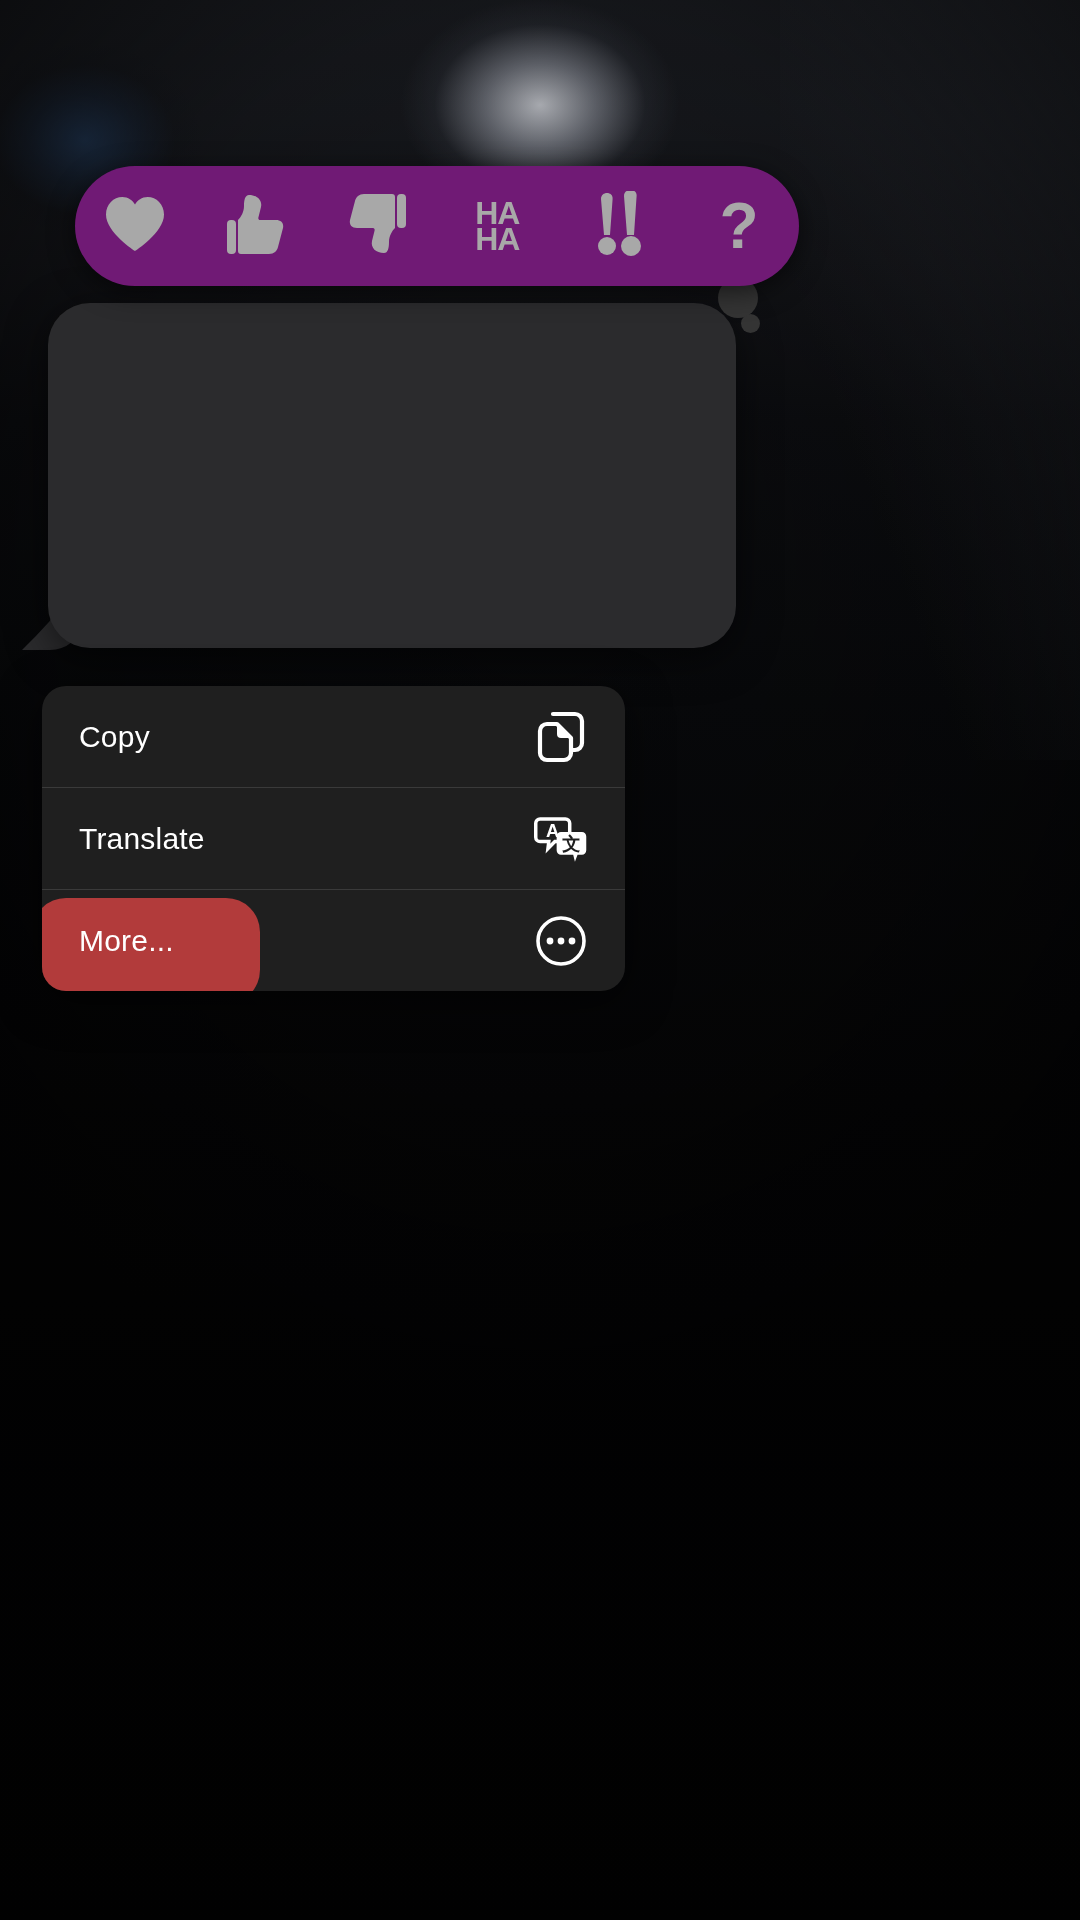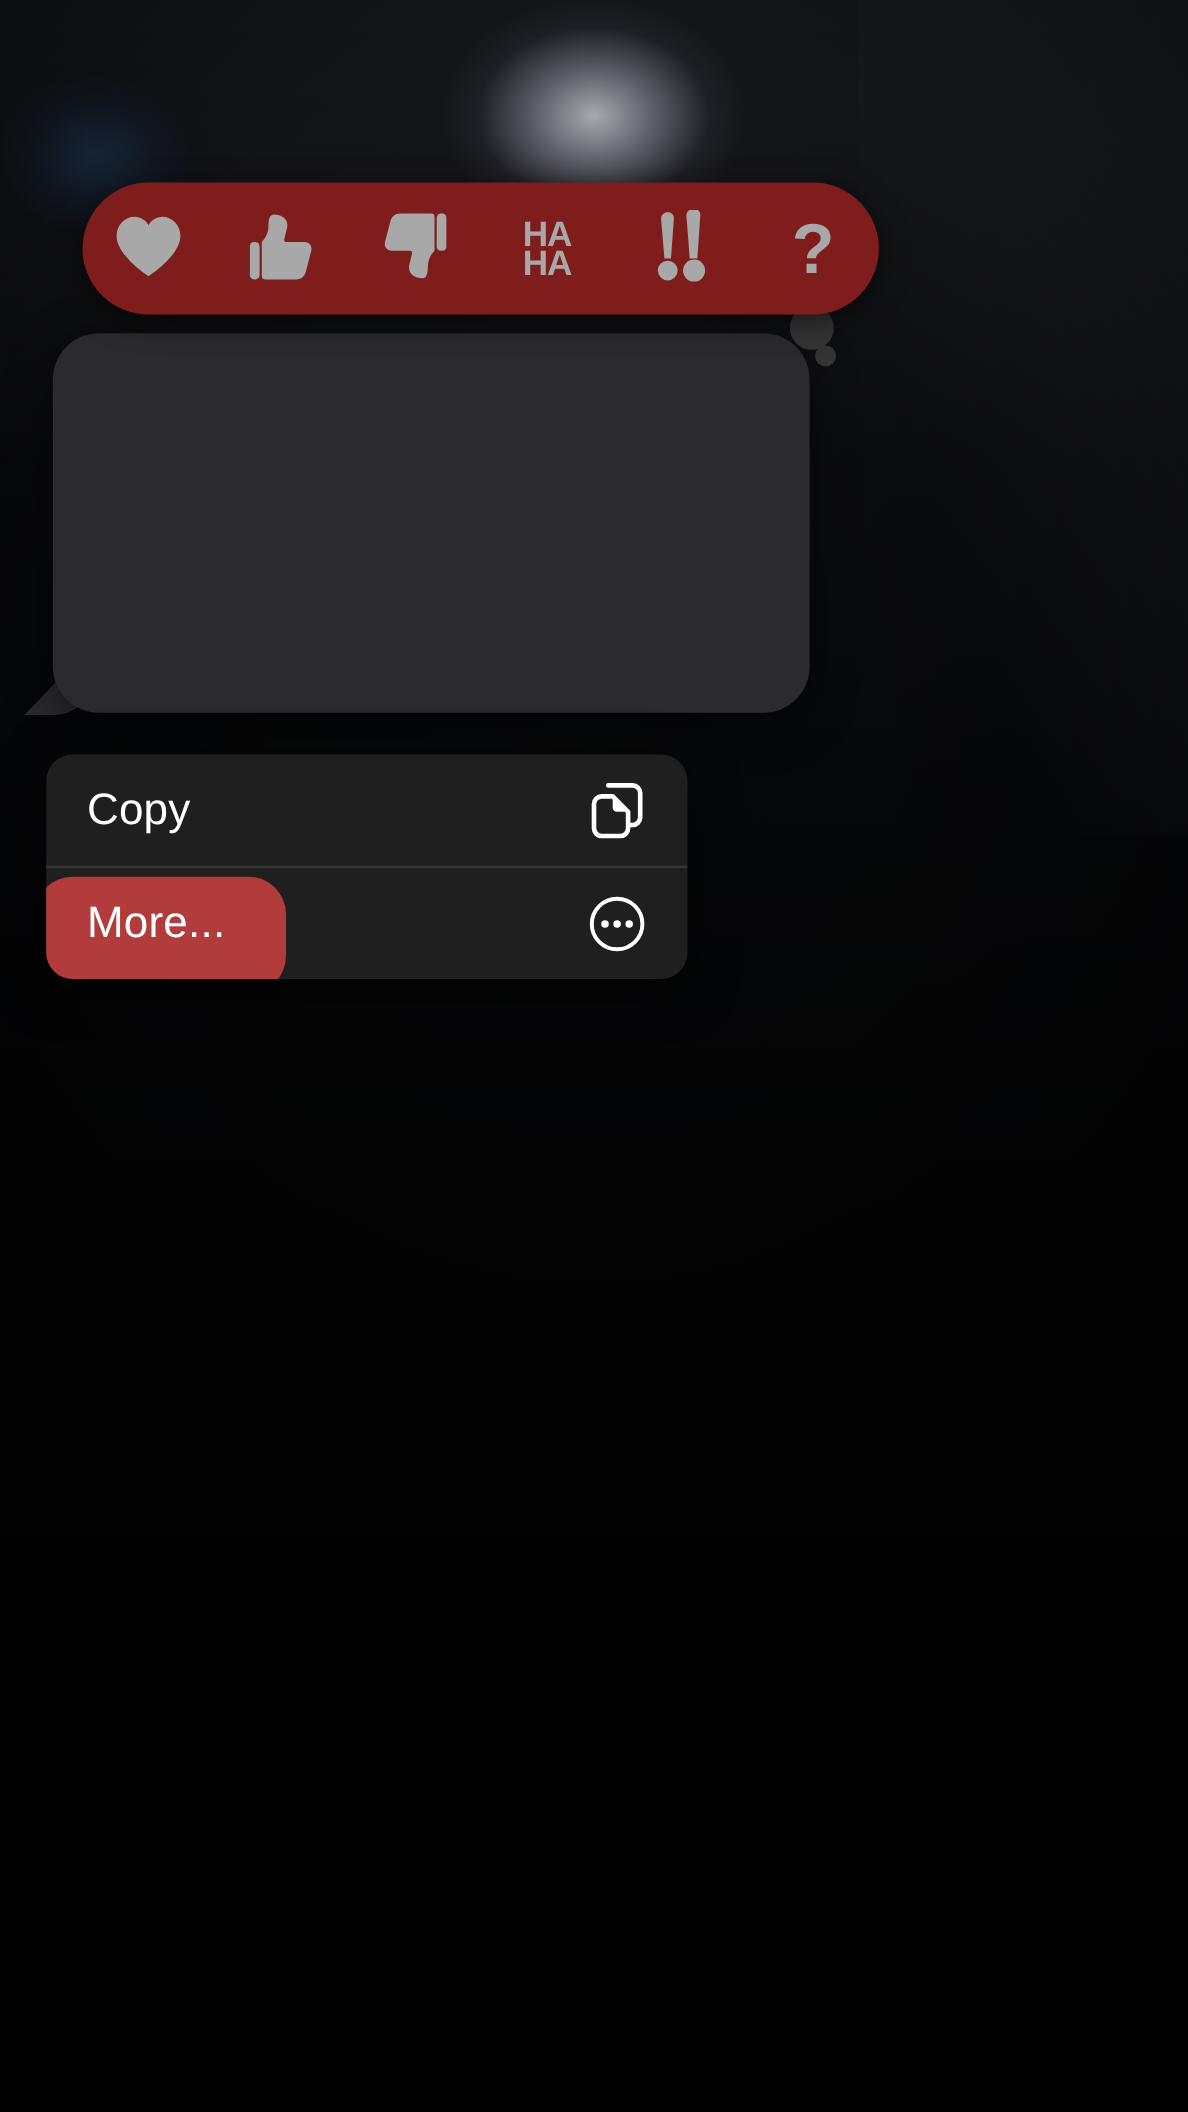--- a/index.html
+++ b/index.html
@@ -57,21 +57,21 @@
     background: linear-gradient(250deg, rgba(60,64,74,0.30) 0%, rgba(0,0,0,0) 68%);
   }
 
   
   #tapback-bar {
     position: absolute;
     left: 75px;
     top: 166px;
     width: 724px;
     height: 120px;
-    background: #7f1d1d;
+    background: #701a75;
     border-radius: 60px;
     display: flex;
     align-items: center;
     justify-content: space-around;
     box-shadow: 0 6px 26px rgba(0,0,0,0.55);
     z-index: 5;
   }
   .tapback-item {
     width: 96px;
     height: 96px;
@@ -172,21 +172,21 @@
     padding: 0 37px;
     box-sizing: border-box;
   }
   .menu-sep {
     height: 1px;
     background: #3a3a3a;
     margin: 0;
   }
   .menu-label {
     color: #ffffff;
-    font-size: 40px;
+    font-size: 30px;
     letter-spacing: 0.2px;
     position: relative;
     z-index: 2;
   }
   .menu-icon {
     position: relative;
     z-index: 2;
     display: flex;
     align-items: center;
     justify-content: center;
@@ -286,20 +286,31 @@
       <svg width="52" height="54" viewBox="0 0 52 54" aria-hidden="true">
         <path d="M18 4 H40 A7 7 0 0 1 47 11 V33 A7 7 0 0 1 40 40 H37" fill="none" stroke="#ffffff" stroke-width="4.2" stroke-linecap="round" stroke-linejoin="round"></path>
         <path d="M22 14 H12 A7 7 0 0 0 5 21 V43 A7 7 0 0 0 12 50 H29 A7 7 0 0 0 36 43 V28 Z" fill="none" stroke="#ffffff" stroke-width="4.2" stroke-linejoin="round"></path>
         <path d="M22 14 L36 28 H26 A4 4 0 0 1 22 24 Z" fill="#ffffff"></path>
       </svg>
     </span>
   </div>
 
   <div class="menu-sep"></div>
 
+  <div class="menu-item">
+    <span class="menu-label">Translate</span>
+    <span class="menu-icon">
+      <svg width="62" height="54" viewBox="0 0 62 54" aria-hidden="true">
+        <path d="M7 4 H36 A5 5 0 0 1 41 9 V25 A5 5 0 0 1 36 30 H24 L16 38 L17 30 H7 A5 5 0 0 1 2 25 V9 A5 5 0 0 1 7 4 Z" fill="none" stroke="#ffffff" stroke-width="4"></path>
+        <text x="21.5" y="25" text-anchor="middle" fill="#ffffff" font-size="21" font-family="'Liberation Sans', sans-serif" font-weight="bold">A</text>
+        <path d="M31 19 H55 A5 5 0 0 1 60 24 V40 A5 5 0 0 1 55 45 H50 L47 53 L45 45 H31 A5 5 0 0 1 26 40 V24 A5 5 0 0 1 31 19 Z" fill="#ffffff"></path>
+        <text x="43" y="40" text-anchor="middle" fill="#1f1f1f" font-size="21" font-family="'Liberation Sans', sans-serif" font-weight="bold">文</text>
+      </svg>
+    </span>
+  </div>
 
   <div class="menu-sep"></div>
 
   <div class="menu-item">
     <div id="more-highlight"></div>
     <span class="menu-label menu-label-highlight">More...</span>
     <span class="menu-icon">
       <svg width="52" height="52" viewBox="0 0 52 52" aria-hidden="true">
         <circle cx="26" cy="26" r="23" fill="none" stroke="#ffffff" stroke-width="3.6"></circle>
         <circle cx="15" cy="26" r="3.4" fill="#ffffff"></circle>

